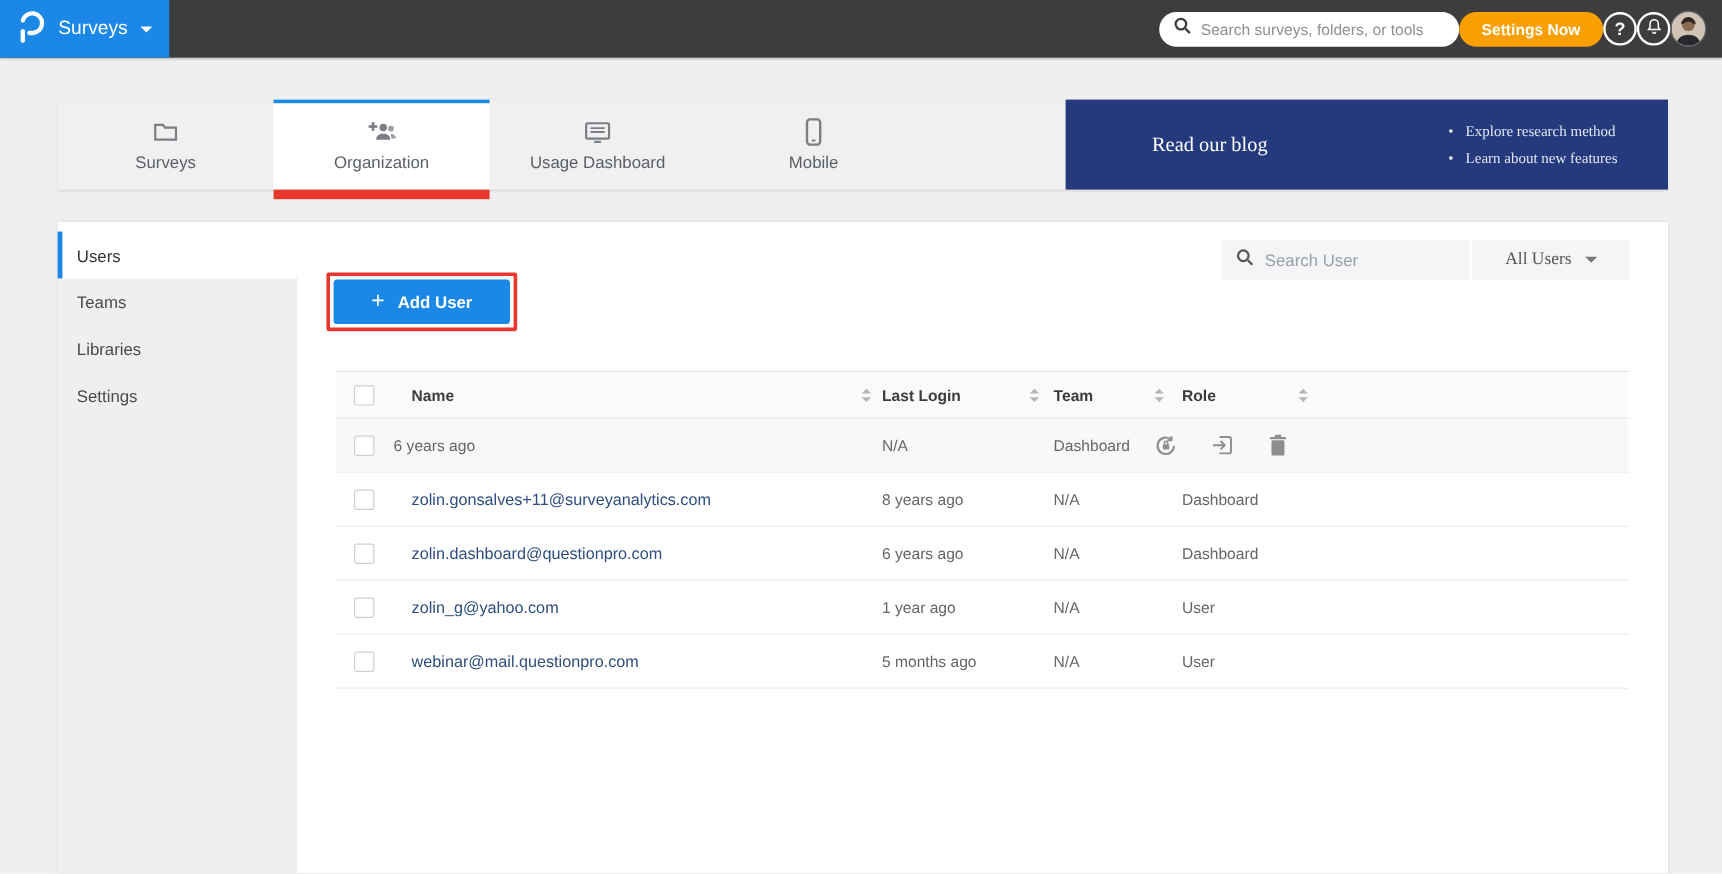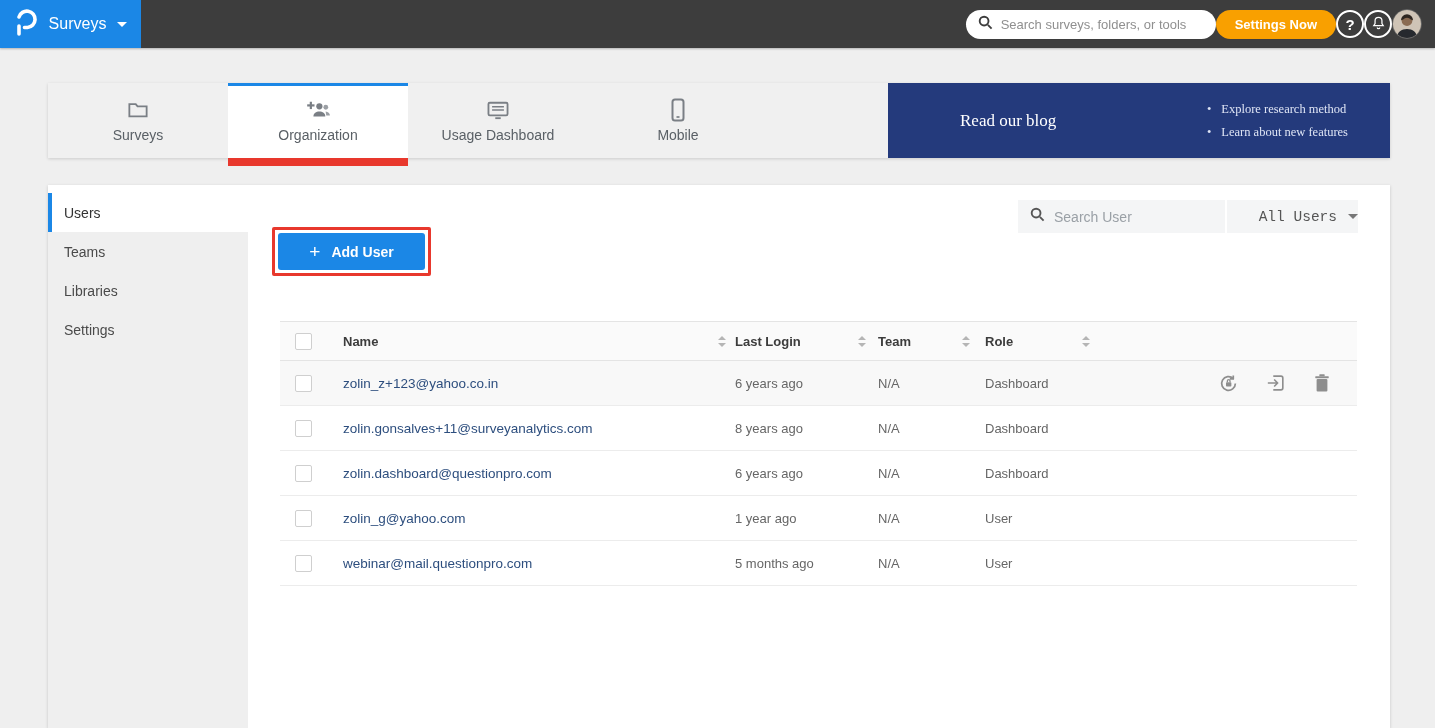--- a/index.html
+++ b/index.html
@@ -46,25 +46,25 @@
   .main{flex:1;position:relative;}
 
   .add-user-anno{position:absolute;left:24px;top:34px;border:3px solid #e8382d;padding:3px;border-radius:2px;background:#fff;}
   .add-user-btn{width:147px;height:37px;background:#1b87e6;color:#fff;font-size:14px;font-weight:bold;border:none;border-radius:3px;display:flex;align-items:center;justify-content:center;gap:11px;cursor:pointer;font-family:inherit;}
   .add-user-btn .plus{font-size:19px;font-weight:normal;line-height:1;}
 
   .filter-row{position:absolute;right:32px;top:7px;display:flex;}
   .user-search{width:207px;height:33px;background:#f4f5f6;display:flex;align-items:center;padding:0 12px;gap:9px;}
   .user-search input{border:none;outline:none;flex:1;font-size:14px;color:#333;background:transparent;font-family:inherit;}
   .user-search input::placeholder{color:#9aa0a6;}
-  .user-filter{width:131px;height:33px;background:#f4f5f6;margin-left:2px;border:none;display:flex;align-items:center;justify-content:flex-end;gap:11px;color:#555;font-size:14.5px;cursor:pointer;font-family:Liberation Mono, monospace;}
+  .user-filter{width:131px;height:33px;background:#f4f5f6;margin-left:2px;border:none;display:flex;align-items:center;justify-content:center;gap:11px;color:#555;font-size:14.5px;cursor:pointer;font-family:Liberation Serif, serif;}
   .user-filter .caret-down{border-top-color:#777;}
 
   
-  .table{position:absolute;left:32px;top:128px;width:1077px;}
+  .table{position:absolute;left:32px;top:116px;width:1077px;}
   .grid-row{display:grid;grid-template-columns:48px 407px 143px 107px 115px 1fr;align-items:center;}
   .thead{height:40px;background:#fafafa;border-top:1px solid #e4e4e4;border-bottom:1px solid #e4e4e4;font-weight:bold;font-size:13px;color:#3c3c3c;}
   .hcell{display:flex;align-items:center;justify-content:space-between;}
   .hcell.name{padding-left:15px;padding-right:9px;}
   .hcell.pad-r12{padding-right:12px;}
   .hcell.pad-r15{padding-right:15px;}
   .hcell.pad-r10{padding-right:10px;}
   .sorter{display:flex;flex-direction:column;gap:3px;cursor:pointer;}
   .sort-up{width:0;height:0;border-left:4px solid transparent;border-right:4px solid transparent;border-bottom:4px solid #b5b5b5;}
   .sort-down{width:0;height:0;border-left:4px solid transparent;border-right:4px solid transparent;border-top:4px solid #b5b5b5;}
@@ -254,21 +254,20 @@
               <span class="sort-down"></span>
             </span>
         </div>
         <div></div>
       </div>
 
       <div class="grid-row trow hovered">
         <div class="cb-cell">
             <span class="cb"></span>
           </div>
-        <div class="cell-name">zolin_z+123@yahoo.co.in</div>
         <div>6 years ago</div>
         <div>N/A</div>
         <div>Dashboard</div>
         <div class="cell-actions">
           <span class="action-icon">
             <svg width="21" height="21" viewBox="0 0 22 22" fill="none" stroke="#8e8e8e" stroke-width="1.8">
               <path d="M18.2 11 a7.2 7.2 0 1 1 -2.2 -5.2"></path>
               <path d="M16 2.6 L 16 6.2 L 12.4 6.2" stroke-linejoin="round"></path>
               <rect x="8.4" y="9.6" width="5.6" height="4.6" rx="0.8" fill="#8e8e8e" stroke="none"></rect>
               <path d="M9.8 9.6 V 8.4 a1.4 1.4 0 0 1 2.8 0 V 9.6" stroke-width="1.4"></path>

